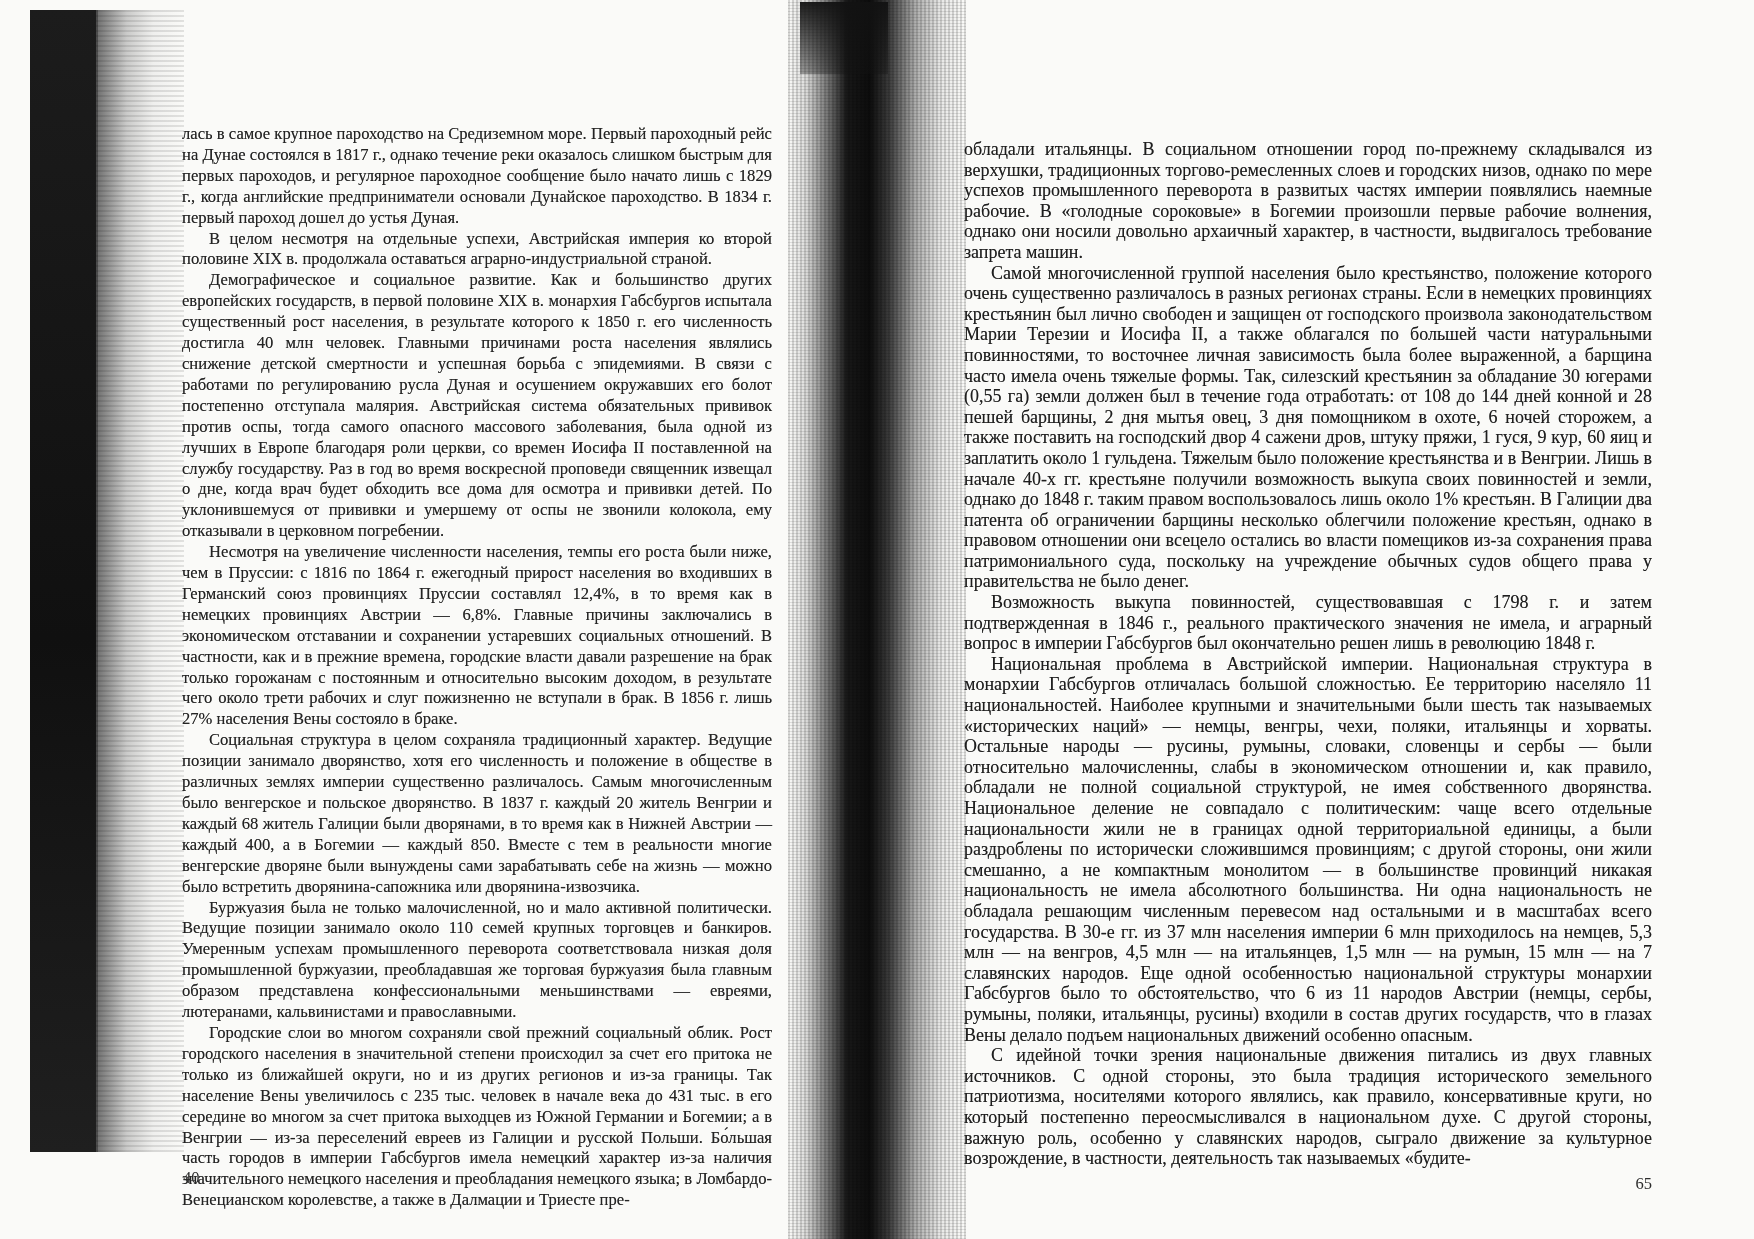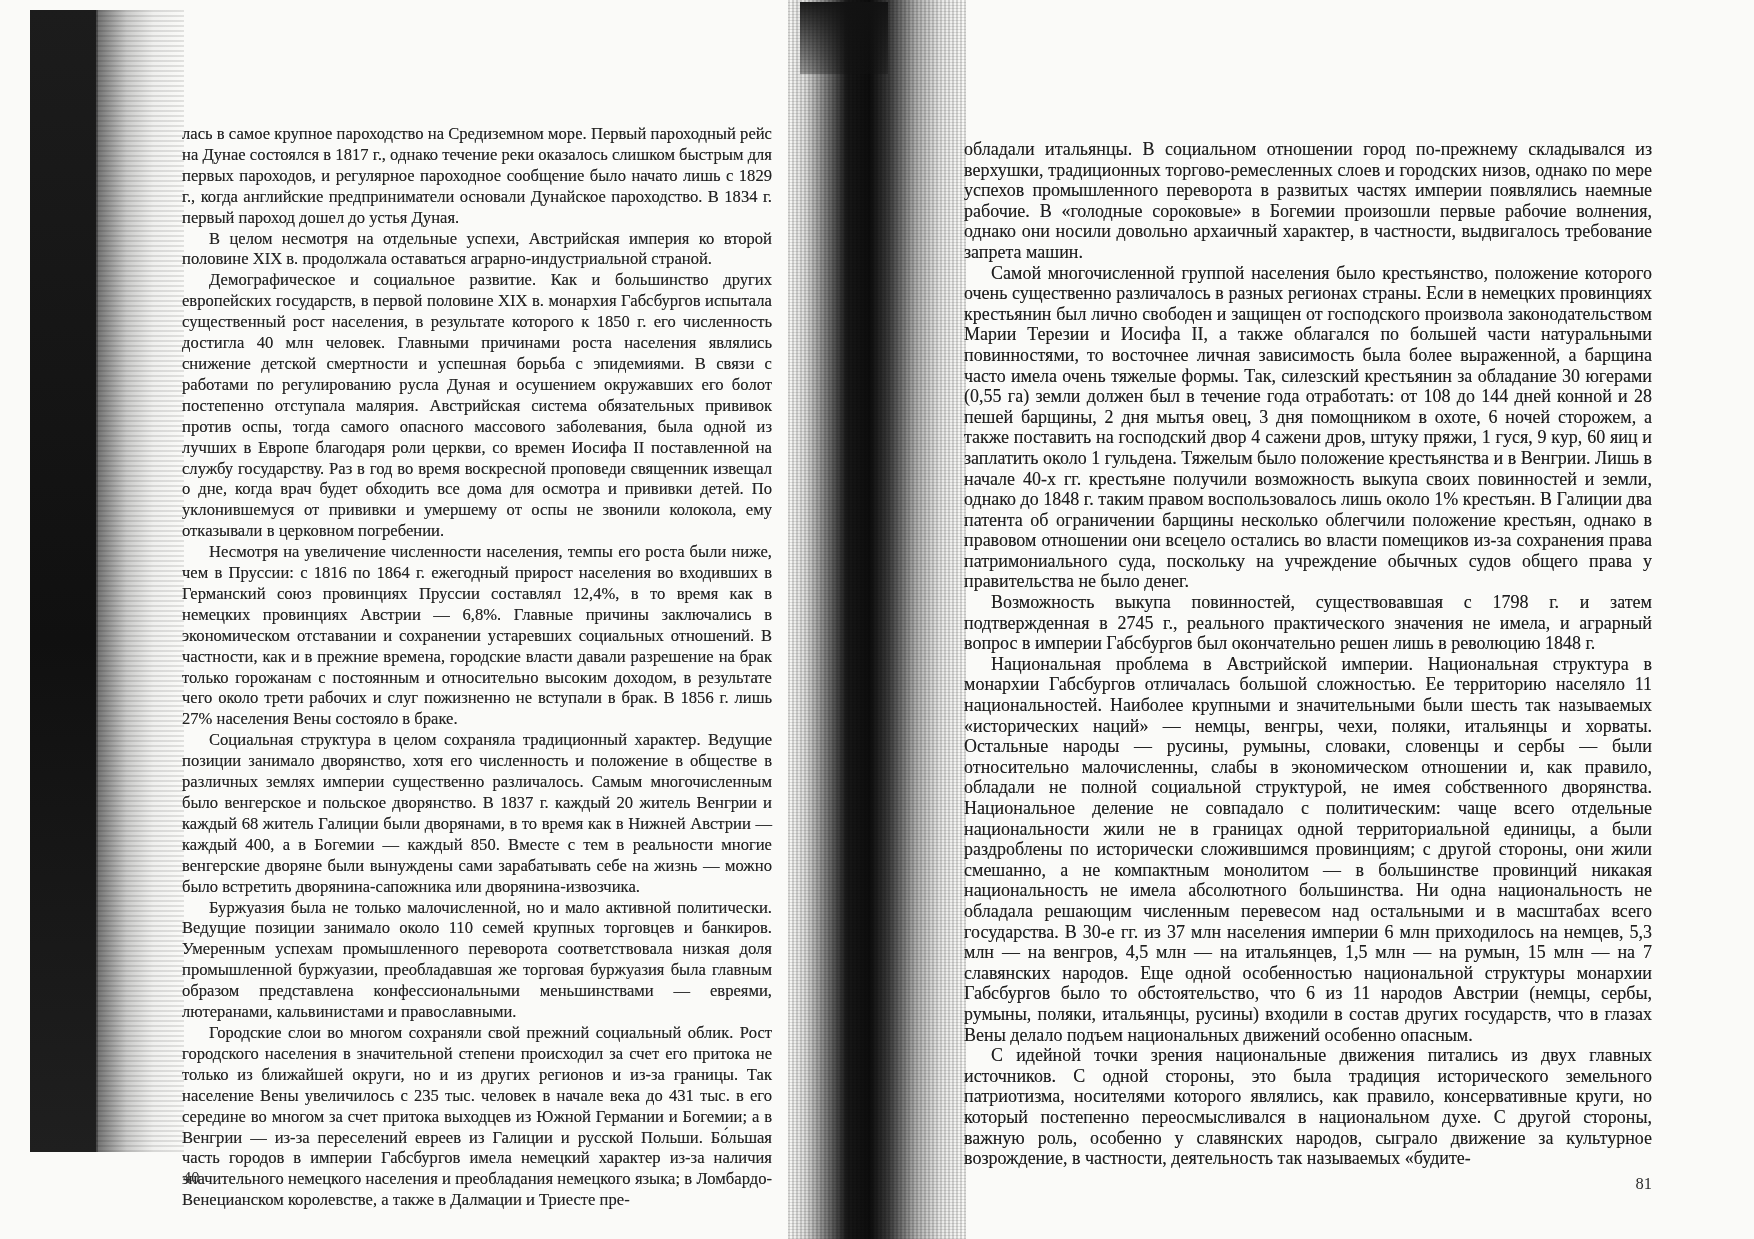--- a/index.html
+++ b/index.html
@@ -58,19 +58,19 @@
   <p><b class="lead">Демографическое и социальное развитие.</b> <span>Как и большинство других европейских государств, в первой половине XIX в. монархия Габсбургов испытала существенный рост населения, в результате которого к 1850 г. его численность достигла 40 млн человек. Главными причинами роста населения являлись снижение детской смертности и успешная борьба с эпидемиями. В связи с работами по регулированию русла Дуная и осушением окружавших его болот постепенно отступала малярия. Австрийская система обязательных прививок против оспы, тогда самого опасного массового заболевания, была одной из лучших в Европе благодаря роли церкви, со времен Иосифа II поставленной на службу государству. Раз в год во время воскресной проповеди священник извещал о дне, когда врач будет обходить все дома для осмотра и прививки детей. По уклонившемуся от прививки и умершему от оспы не звонили колокола, ему отказывали в церковном погребении.</span></p>
   <p><span>Несмотря на увеличение численности населения, темпы его роста были ниже, чем в Пруссии: с 1816 по 1864 г. ежегодный прирост населения во входивших в Германский союз провинциях Пруссии составлял 12,4%, в то время как в немецких провинциях Австрии — 6,8%. Главные причины заключались в экономическом отставании и сохранении устаревших социальных отношений. В частности, как и в прежние времена, городские власти давали разрешение на брак только горожанам с постоянным и относительно высоким доходом, в результате чего около трети рабочих и слуг пожизненно не вступали в брак. В 1856 г. лишь 27% населения Вены состояло в браке.</span></p>
   <p><span>Социальная структура в целом сохраняла традиционный характер. Ведущие позиции занимало дворянство, хотя его численность и положение в обществе в различных землях империи существенно различалось. Самым многочисленным было венгерское и польское дворянство. В 1837 г. каждый 20 житель Венгрии и каждый 68 житель Галиции были дворянами, в то время как в Нижней Австрии — каждый 400, а в Богемии — каждый 850. Вместе с тем в реальности многие венгерские дворяне были вынуждены сами зарабатывать себе на жизнь — можно было встретить дворянина-сапожника или дворянина-извозчика.</span></p>
   <p><span>Буржуазия была не только малочисленной, но и мало активной политически. Ведущие позиции занимало около 110 семей крупных торговцев и банкиров. Умеренным успехам промышленного переворота соответствовала низкая доля промышленной буржуазии, преобладавшая же торговая буржуазия была главным образом представлена конфессиональными меньшинствами — евреями, лютеранами, кальвинистами и православными.</span></p>
   <p><span>Городские слои во многом сохраняли свой прежний социальный облик. Рост городского населения в значительной степени происходил за счет его притока не только из ближайшей округи, но и из других регионов и из-за границы. Так население Вены увеличилось с 235 тыс. человек в начале века до 431 тыс. в его середине во многом за счет притока выходцев из Южной Германии и Богемии; а в Венгрии — из-за переселений евреев из Галиции и русской Польши. Бо́льшая часть городов в империи Габсбургов имела немецкий характер из-за наличия значительного немецкого населения и преобладания немецкого языка; в Ломбардо-Венецианском королевстве, а также в Далмации и Триесте пре-</span></p>
 </div>
 
 <div class="page-col" id="right-col">
   <p class="no-indent"><span>обладали итальянцы. В социальном отношении город по-прежнему складывался из верхушки, традиционных торгово-ремесленных слоев и городских низов, однако по мере успехов промышленного переворота в развитых частях империи появлялись наемные рабочие. В «голодные сороковые» в Богемии произошли первые рабочие волнения, однако они носили довольно архаичный характер, в частности, выдвигалось требование запрета машин.</span></p>
   <p><span>Самой многочисленной группой населения было крестьянство, положение которого очень существенно различалось в разных регионах страны. Если в немецких провинциях крестьянин был лично свободен и защищен от господского произвола законодательством Марии Терезии и Иосифа II, а также облагался по большей части натуральными повинностями, то восточнее личная зависимость была более выраженной, а барщина часто имела очень тяжелые формы. Так, силезский крестьянин за обладание 30 югерами (0,55 га) земли должен был в течение года отработать: от 108 до 144 дней конной и 28 пешей барщины, 2 дня мытья овец, 3 дня помощником в охоте, 6 ночей сторожем, а также поставить на господский двор 4 сажени дров, штуку пряжи, 1 гуся, 9 кур, 60 яиц и заплатить около 1 гульдена. Тяжелым было положение крестьянства и в Венгрии. Лишь в начале 40-х гг. крестьяне получили возможность выкупа своих повинностей и земли, однако до 1848 г. таким правом воспользовалось лишь около 1% крестьян. В Галиции два патента об ограничении барщины несколько облегчили положение крестьян, однако в правовом отношении они всецело остались во власти помещиков из-за сохранения права патримониального суда, поскольку на учреждение обычных судов общего права у правительства не было денег.</span></p>
-  <p><span>Возможность выкупа повинностей, существовавшая с 1798 г. и затем подтвержденная в 2745 г., реального практического значения не имела, и аграрный вопрос в империи Габсбургов был окончательно решен лишь в революцию 1848 г.</span></p>
+  <p><span>Возможность выкупа повинностей, существовавшая с 1798 г. и затем подтвержденная в 1846 г., реального практического значения не имела, и аграрный вопрос в империи Габсбургов был окончательно решен лишь в революцию 1848 г.</span></p>
   <p><b class="lead">Национальная проблема в Австрийской империи.</b> <span>Национальная структура в монархии Габсбургов отличалась большой сложностью. Ее территорию населяло 11 национальностей. Наиболее крупными и значительными были шесть так называемых «исторических наций» — немцы, венгры, чехи, поляки, итальянцы и хорваты. Остальные народы — русины, румыны, словаки, словенцы и сербы — были относительно малочисленны, слабы в экономическом отношении и, как правило, обладали не полной социальной структурой, не имея собственного дворянства. Национальное деление не совпадало с политическим: чаще всего отдельные национальности жили не в границах одной территориальной единицы, а были раздроблены по исторически сложившимся провинциям; с другой стороны, они жили смешанно, а не компактным монолитом — в большинстве провинций никакая национальность не имела абсолютного большинства. Ни одна национальность не обладала решающим численным перевесом над остальными и в масштабах всего государства. В 30-е гг. из 37 млн населения империи 6 млн приходилось на немцев, 5,3 млн — на венгров, 4,5 млн — на итальянцев, 1,5 млн — на румын, 15 млн — на 7 славянских народов. Еще одной особенностью национальной структуры монархии Габсбургов было то обстоятельство, что 6 из 11 народов Австрии (немцы, сербы, румыны, поляки, итальянцы, русины) входили в состав других государств, что в глазах Вены делало подъем национальных движений особенно опасным.</span></p>
   <p><span>С идейной точки зрения национальные движения питались из двух главных источников. С одной стороны, это была традиция исторического земельного патриотизма, носителями которого являлись, как правило, консервативные круги, но который постепенно переосмысливался в национальном духе. С другой стороны, важную роль, особенно у славянских народов, сыграло движение за культурное возрождение, в частности, деятельность так называемых «будите-</span></p>
 </div>
 
 <div class="page-num" id="pn-left">40</div>
-<div class="page-num" id="pn-right">81</div>
+<div class="page-num" id="pn-right">65</div>
 
 </body></html>

